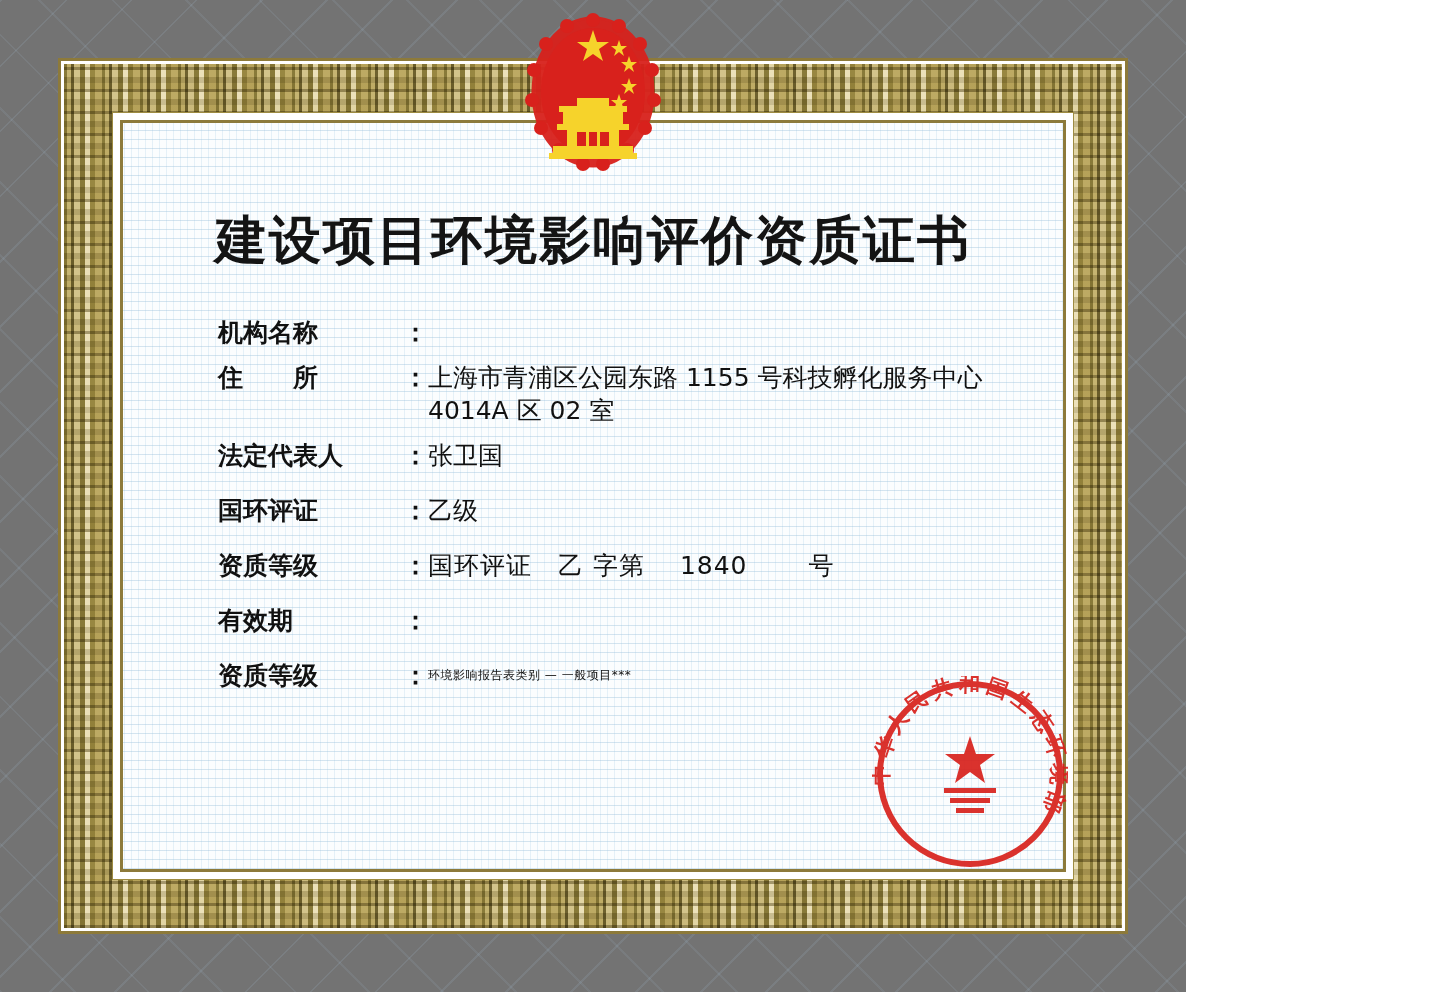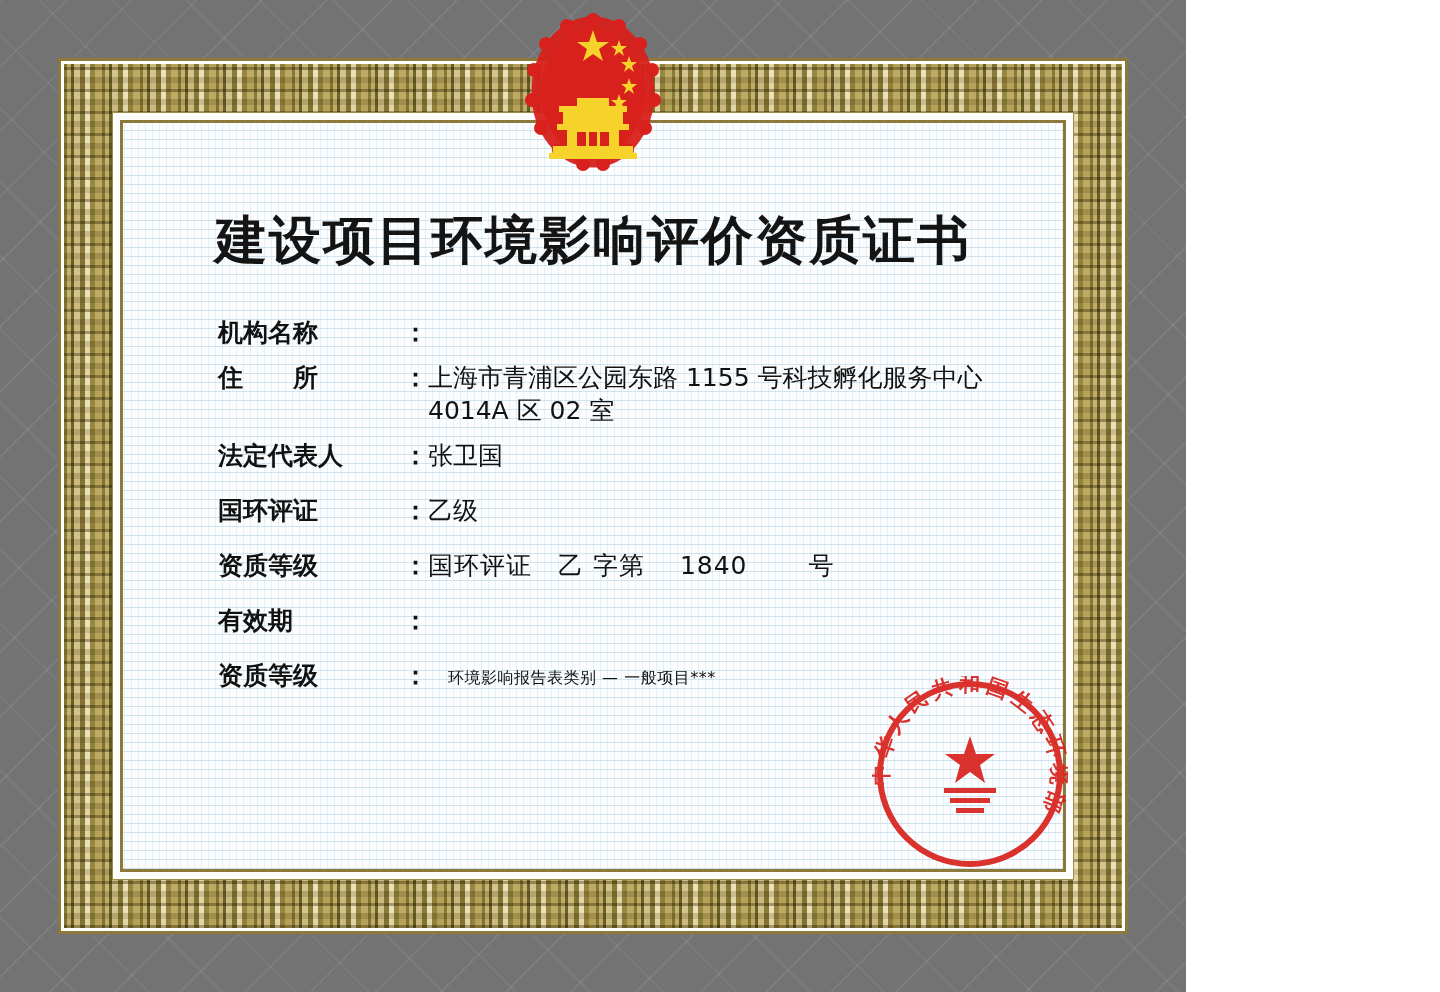--- a/index.html
+++ b/index.html
@@ -170,24 +170,23 @@
     font-family: "DejaVu Sans", "Liberation Sans", sans-serif;
     font-size: 25px;
     color: #111111;
     line-height: 1.28;
     padding-top: 1px;
   }
   .field-value.bold {
     font-weight: bold;
   }
   .field-value.small {
-    font-size: 16px;
+    font-size: 12px;
     padding-top: 9px;
     letter-spacing: 0.5px;
-    margin-left: 20px;
   }
   .field-row.addr .field-value {
     line-height: 1.30;
   }
   .field-row.cert .field-value {
     font-weight: normal;
     letter-spacing: 1px;
   }
   .spacer-row { height: 10px; }
 

